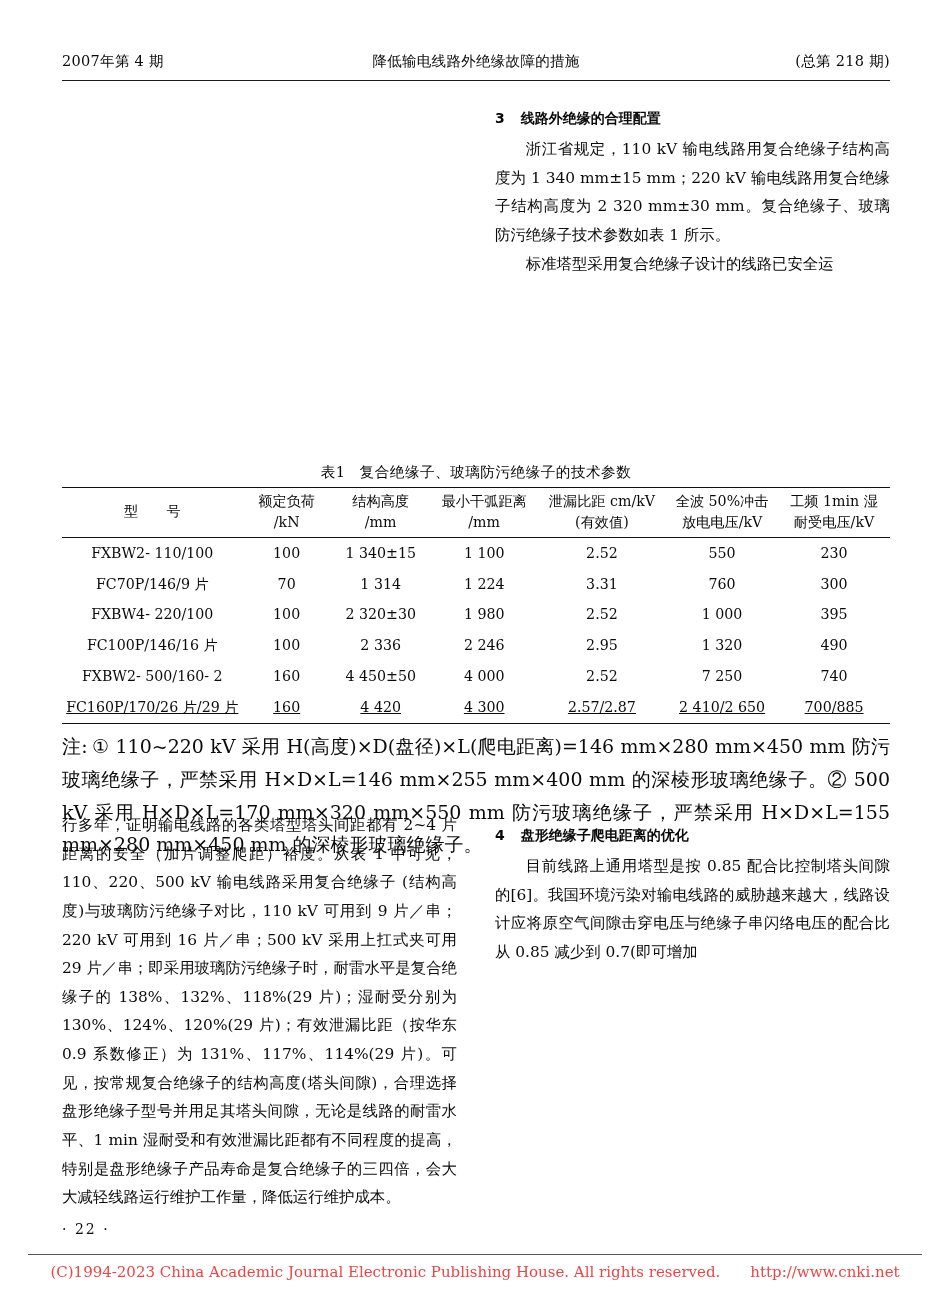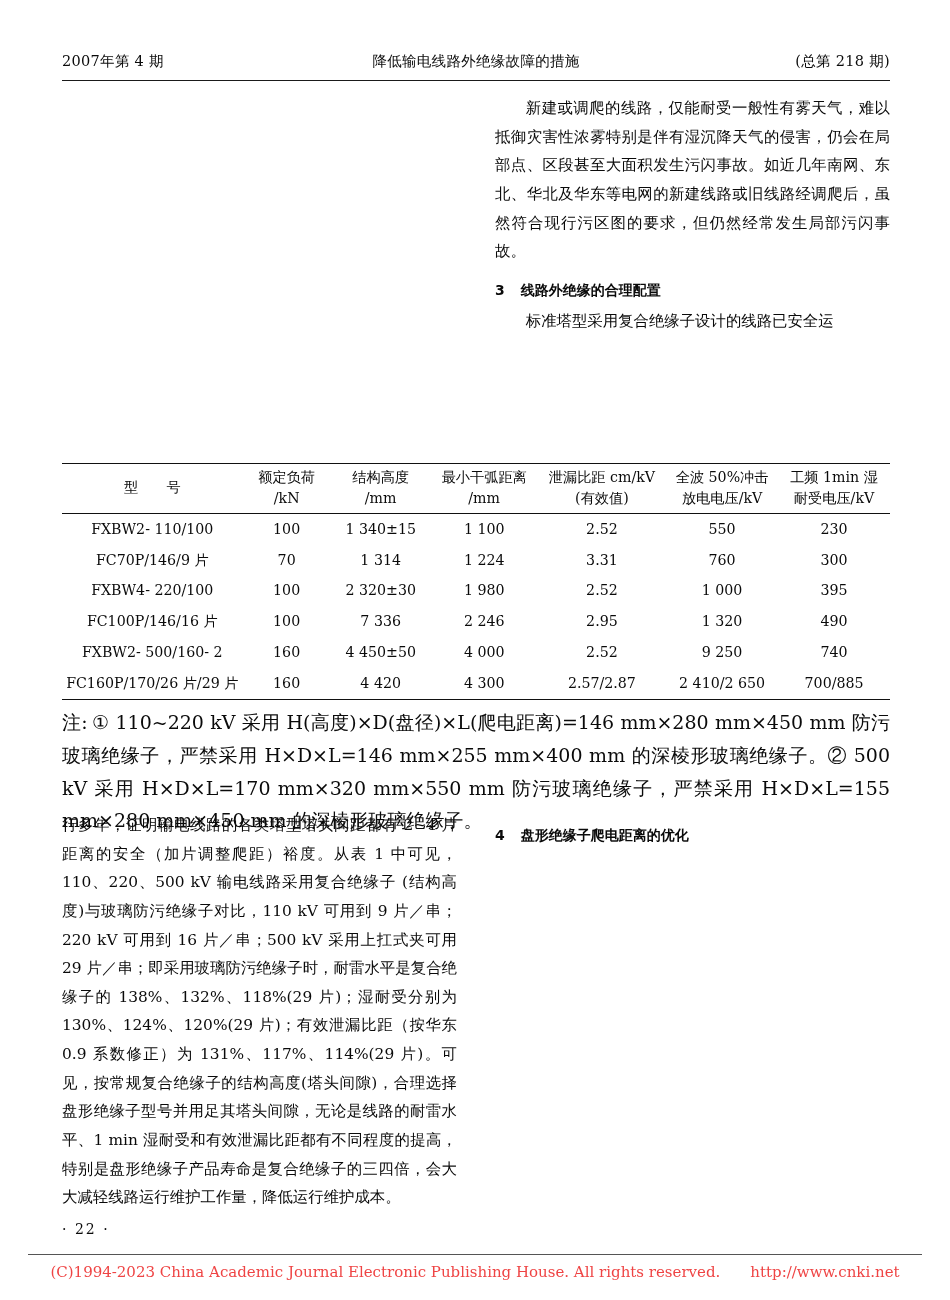--- a/index.html
+++ b/index.html
@@ -102,21 +102,21 @@
     padding: 3px 2px 5px 2px;
     line-height: 1.45;
   }
   table.data tbody td {
     text-align: center;
     padding: 5.5px 2px;
     line-height: 1.4;
   }
   .rule-top { border-top: 1.4px solid #111; }
   .rule-mid { border-top: 0.9px solid #111; }
-  .rule-bot { border-bottom: 1.4px solid #111; }
+  .rule-bot { border-bottom: 1.4px solid #111; text-decoration: underline; }
 
   .tnote {
     font-size: 19px;
     line-height: 1.72;
     margin-top: 6px;
     text-align: justify;
   }
   .tnote .lead { margin-right: 4px; }
 
   
@@ -177,28 +177,31 @@
     <div class="h-left">2007年第 4 期</div>
     <div class="h-center">降低输电线路外绝缘故障的措施</div>
     <div class="h-right">(总第 218 期)</div>
   </div>
   <div class="header-rule"></div>
 
   <div class="col col-left">
   </div>
 
   <div class="col col-right">
-    <p class="para">新建或调爬的线路，仅能耐受一般性有雾天气，难以抵御灾害性浓雾特别是伴有湿沉降天气的侵害，仍会在局部点、区段甚至大面积发生污闪事故。如近几年南网、东北、华北及华东等电网的新建线路或旧线路经调爬后，虽然符合现行污区图的要求，但仍然经常发生局部污闪事故。</p>
     <h2 class="sec">
       <span class="num">3</span><span>线路外绝缘的合理配置</span>
     </h2>
+    <p class="para">浙江省规定，110 kV 输电线路用复合绝缘子结构高度为 1 340 mm±15 mm；220 kV 输电线路用复合绝缘子结构高度为 2 320 mm±30 mm。复合绝缘子、玻璃防污绝缘子技术参数如表 1 所示。</p>
     <p class="para">标准塔型采用复合绝缘子设计的线路已安全运</p>
   </div>
 
   <div class="table-wrap">
+    <div class="table-caption">
+      <span class="tnum">表1</span><span>复合绝缘子、玻璃防污绝缘子的技术参数</span>
+    </div>
     <table class="data">
       <thead>
         <tr class="rule-top rule-mid">
           <th style="width:190px;" class="rule-top">
             <div>型　　号</div>
           </th>
           <th style="width:96px;" class="rule-top">
             <div>额定负荷</div>
             <div>/kN</div>
           </th>
@@ -248,33 +251,33 @@
           <td>100</td>
           <td>2 320±30</td>
           <td>1 980</td>
           <td>2.52</td>
           <td>1 000</td>
           <td>395</td>
         </tr>
         <tr>
           <td>FC100P/146/16 片</td>
           <td>100</td>
-          <td>7 336</td>
+          <td>2 336</td>
           <td>2 246</td>
           <td>2.95</td>
           <td>1 320</td>
           <td>490</td>
         </tr>
         <tr>
           <td>FXBW2- 500/160- 2</td>
           <td>160</td>
           <td>4 450±50</td>
           <td>4 000</td>
           <td>2.52</td>
-          <td>9 250</td>
+          <td>7 250</td>
           <td>740</td>
         </tr>
         <tr class="rule-bot">
           <td>FC160P/170/26 片/29 片</td>
           <td>160</td>
           <td>4 420</td>
           <td>4 300</td>
           <td>2.57/2.87</td>
           <td>2 410/2 650</td>
           <td>700/885</td>
@@ -287,20 +290,21 @@
   </div>
 
   <div class="lower-left">
     <p class="para noindent">行多年，证明输电线路的各类塔型塔头间距都有 2~4 片距离的安全（加片调整爬距）裕度。从表 1 中可见，110、220、500 kV 输电线路采用复合绝缘子 (结构高度)与玻璃防污绝缘子对比，110 kV 可用到 9 片／串；220 kV 可用到 16 片／串；500 kV 采用上扛式夹可用 29 片／串；即采用玻璃防污绝缘子时，耐雷水平是复合绝缘子的 138%、132%、118%(29 片)；湿耐受分别为 130%、124%、120%(29 片)；有效泄漏比距（按华东 0.9 系数修正）为 131%、117%、114%(29 片)。可见，按常规复合绝缘子的结构高度(塔头间隙)，合理选择盘形绝缘子型号并用足其塔头间隙，无论是线路的耐雷水平、1 min 湿耐受和有效泄漏比距都有不同程度的提高，特别是盘形绝缘子产品寿命是复合绝缘子的三四倍，会大大减轻线路运行维护工作量，降低运行维护成本。</p>
   </div>
 
   <div class="lower-right">
     <h2 class="sec">
       <span class="num">4</span><span>盘形绝缘子爬电距离的优化</span>
     </h2>
+    <p class="para">目前线路上通用塔型是按 0.85 配合比控制塔头间隙的[6]。我国环境污染对输电线路的威胁越来越大，线路设计应将原空气间隙击穿电压与绝缘子串闪络电压的配合比从 0.85 减少到 0.7(即可增加</p>
   </div>
 
   <div class="page-number">· 22 ·</div>
 
   <div class="footer-rule"></div>
   <div class="footer">
     <span>(C)1994-2023 China Academic Journal Electronic Publishing House. All rights reserved.</span><span class="url">http://www.cnki.net</span>
   </div>
 
 </div>

